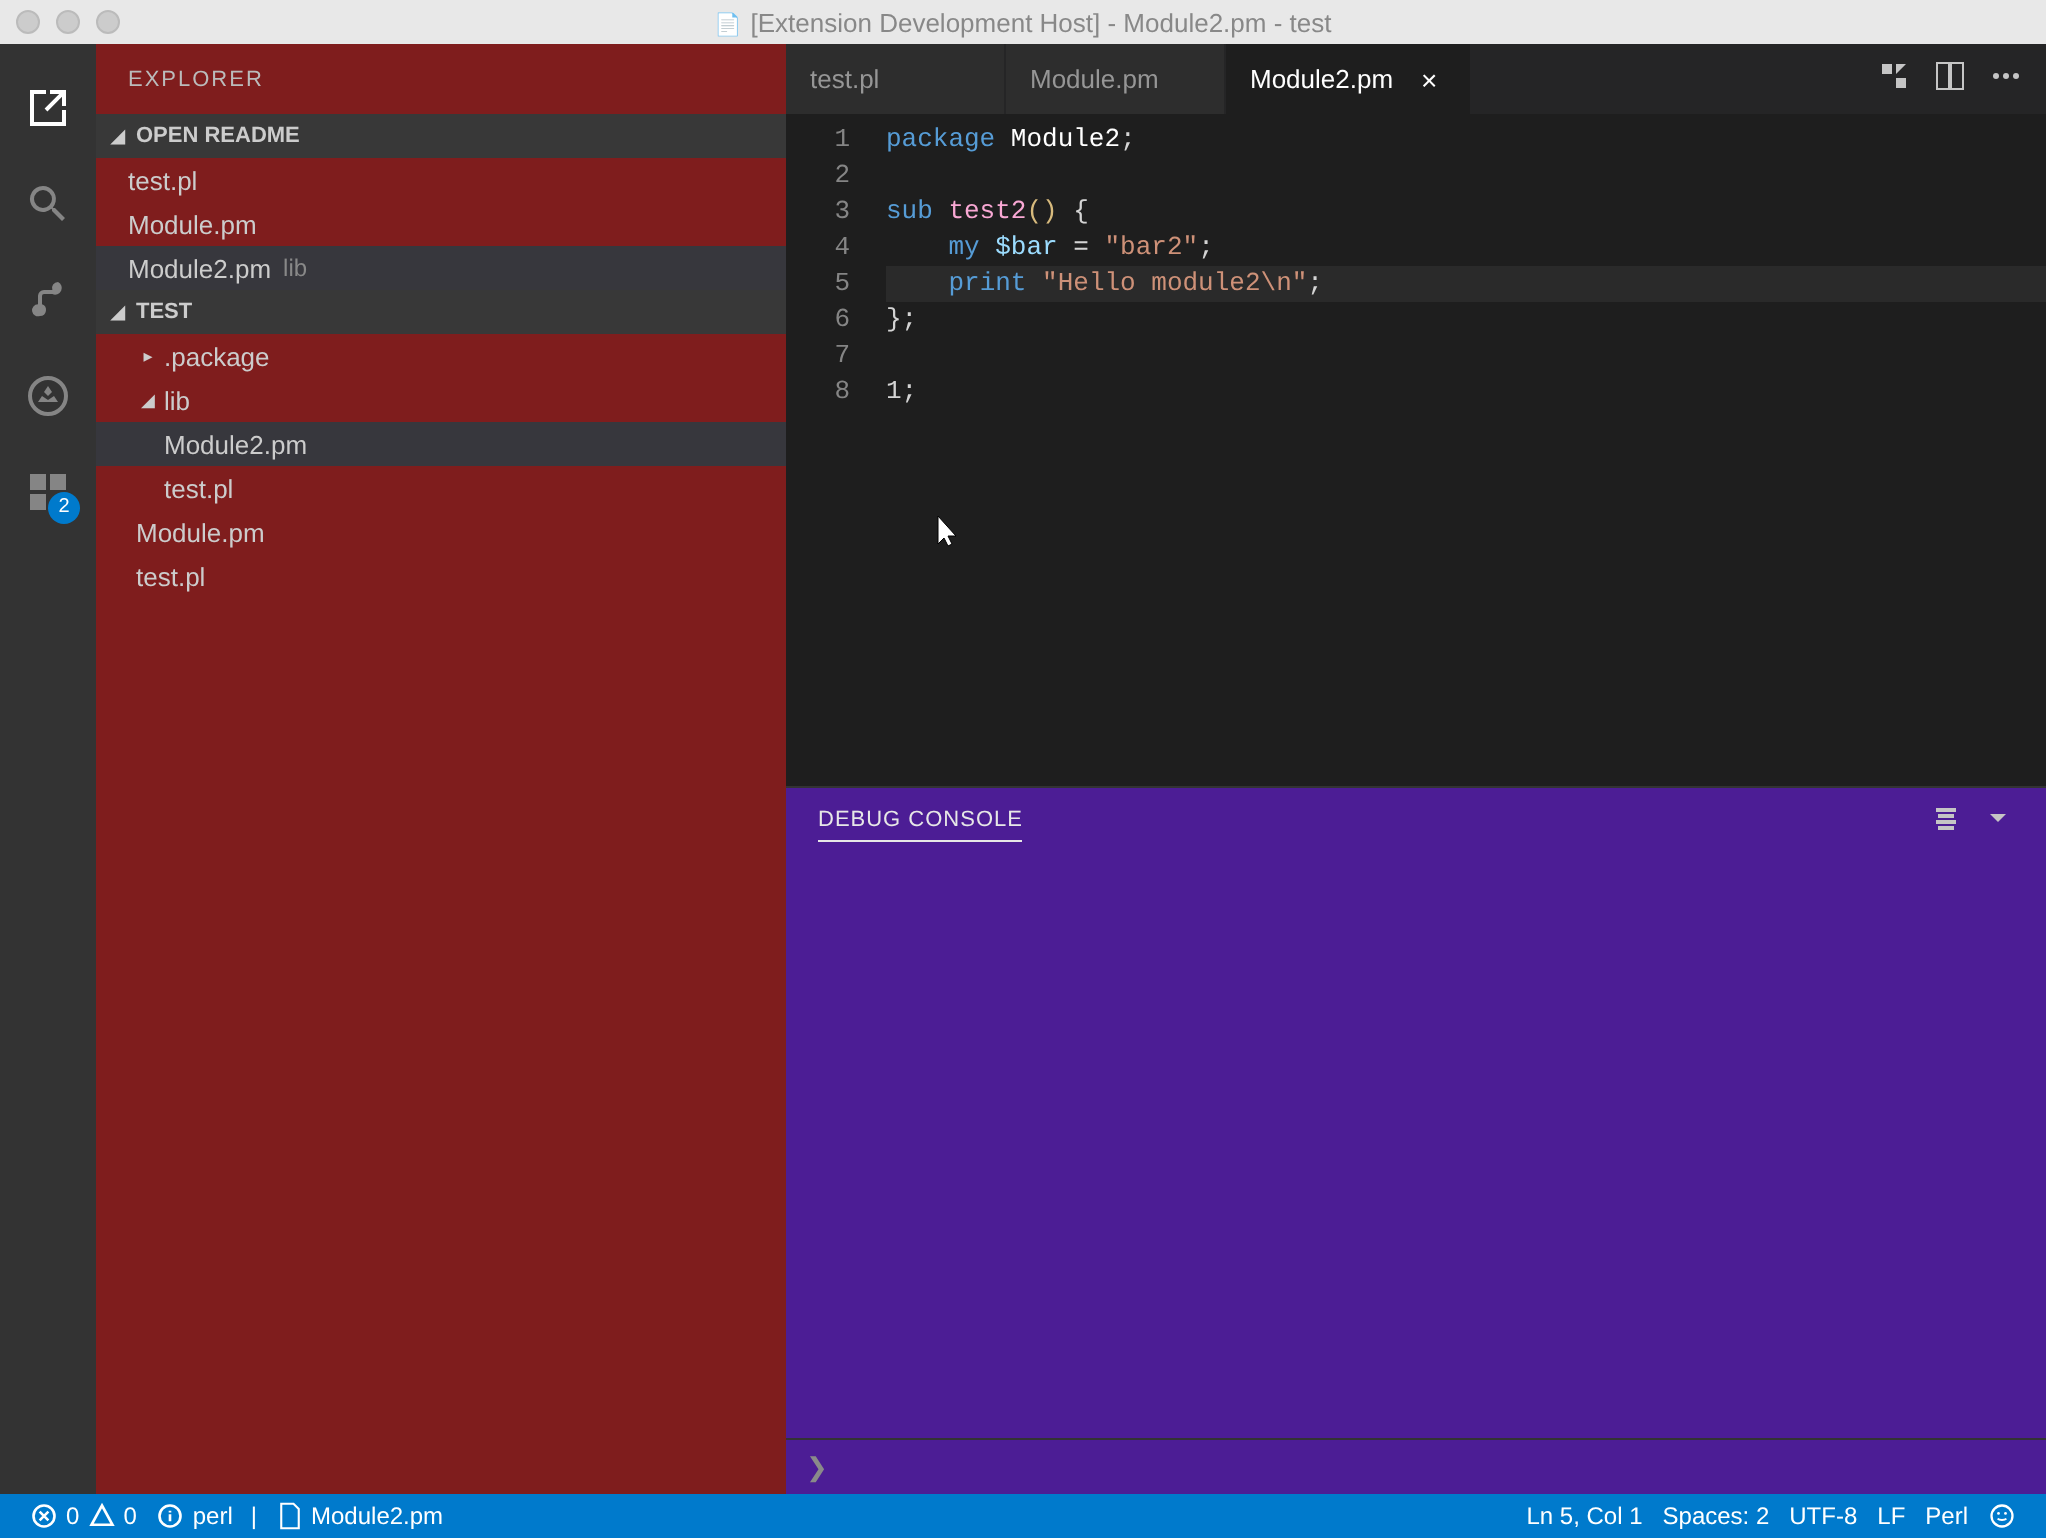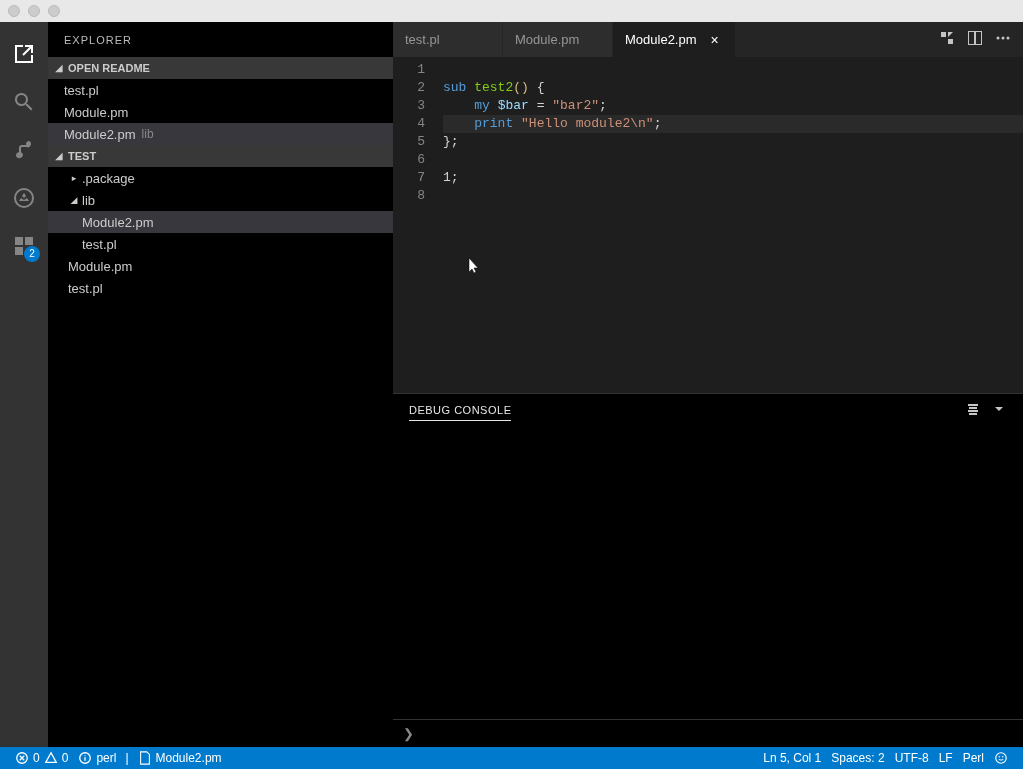--- a/index.html
+++ b/index.html
@@ -94,21 +94,21 @@
   min-width: 16px;
   height: 16px;
   line-height: 16px;
   text-align: center;
   transform: translate(8px, 8px);
 }
 
 
 .sidebar {
   width: 345px;
-  background: #000000;
+  background: #7f1d1d;
   display: flex;
   flex-direction: column;
 }
 .sidebar-header {
   height: 35px;
   display: flex;
   align-items: center;
   padding: 0 16px;
   color: #bbbbbb;
   font-size: 11px;
@@ -246,36 +246,36 @@
   height: 18px;
   white-space: pre;
 }
 .code-line.highlighted {
   background: #2a2a2a;
 }
 .tok-kw { color: #569cd6; }
 .tok-type { color: #d7ba7d; }
 .tok-var { color: #9cdcfe; }
 .tok-str { color: #ce9178; }
-.tok-fn { color: #84cc16; }
+.tok-fn { color: #f9a8d4; }
 .tok-def { color: #ffffff; }
 .tok-pun { color: #d4d4d4; }
 
 .cursor-icon {
   position: absolute;
   left: 75px;
   top: 200px;
   font-size: 14px;
   color: #fff;
 }
 
 
 .panel {
   height: 354px;
-  background: #000000;
+  background: #4c1d95;
   border-top: 1px solid #333;
   display: flex;
   flex-direction: column;
 }
 .panel-header {
   height: 32px;
   display: flex;
   align-items: center;
   padding: 0 16px;
 }
@@ -340,20 +340,24 @@
 }
 </style>
 </head>
 <body>
 
 <div class="titlebar">
   <div class="traffic-lights">
     <div class="traffic-light"></div>
     <div class="traffic-light"></div>
     <div class="traffic-light"></div>
+  </div>
+  <div class="titlebar-title">
+    <span class="file-icon-small"></span>
+    <span>[Extension Development Host] - Module2.pm - test</span>
   </div>
 </div>
 
 <div class="main-container">
 
   <div class="activity-bar">
     <div class="activity-item active">
       <svg viewBox="0 0 24 24">
           <path d="M3 3h8v2H5v14h14v-6h2v8H3V3zm10 0h8v8h-2V6.4l-7.3 7.3-1.4-1.4L17.6 5H13V3z"></path>
         </svg>
@@ -464,20 +468,21 @@
         <div class="ln">1</div>
         <div class="ln">2</div>
         <div class="ln">3</div>
         <div class="ln">4</div>
         <div class="ln">5</div>
         <div class="ln">6</div>
         <div class="ln">7</div>
         <div class="ln">8</div>
       </div>
       <div class="code-lines">
+        <div class="code-line"><span class="tok-kw">package</span><span class="tok-def"> Module2</span><span class="tok-pun">;</span></div>
         <div class="code-line"></div>
         <div class="code-line"><span class="tok-kw">sub</span><span class="tok-fn"> test2</span><span class="tok-type">()</span><span class="tok-pun"> {</span></div>
         <div class="code-line"><span>    </span><span class="tok-kw">my</span><span class="tok-var"> $bar</span><span class="tok-pun"> = </span><span class="tok-str">"bar2"</span><span class="tok-pun">;</span></div>
         <div class="code-line highlighted"><span>    </span><span class="tok-kw">print</span><span> </span><span class="tok-str">"Hello module2\n"</span><span class="tok-pun">;</span></div>
         <div class="code-line"><span class="tok-pun">};</span></div>
         <div class="code-line"></div>
         <div class="code-line"><span class="tok-pun">1;</span></div>
       </div>
       <span class="cursor-icon">
         <svg width="14" height="18" viewBox="0 0 14 18">

